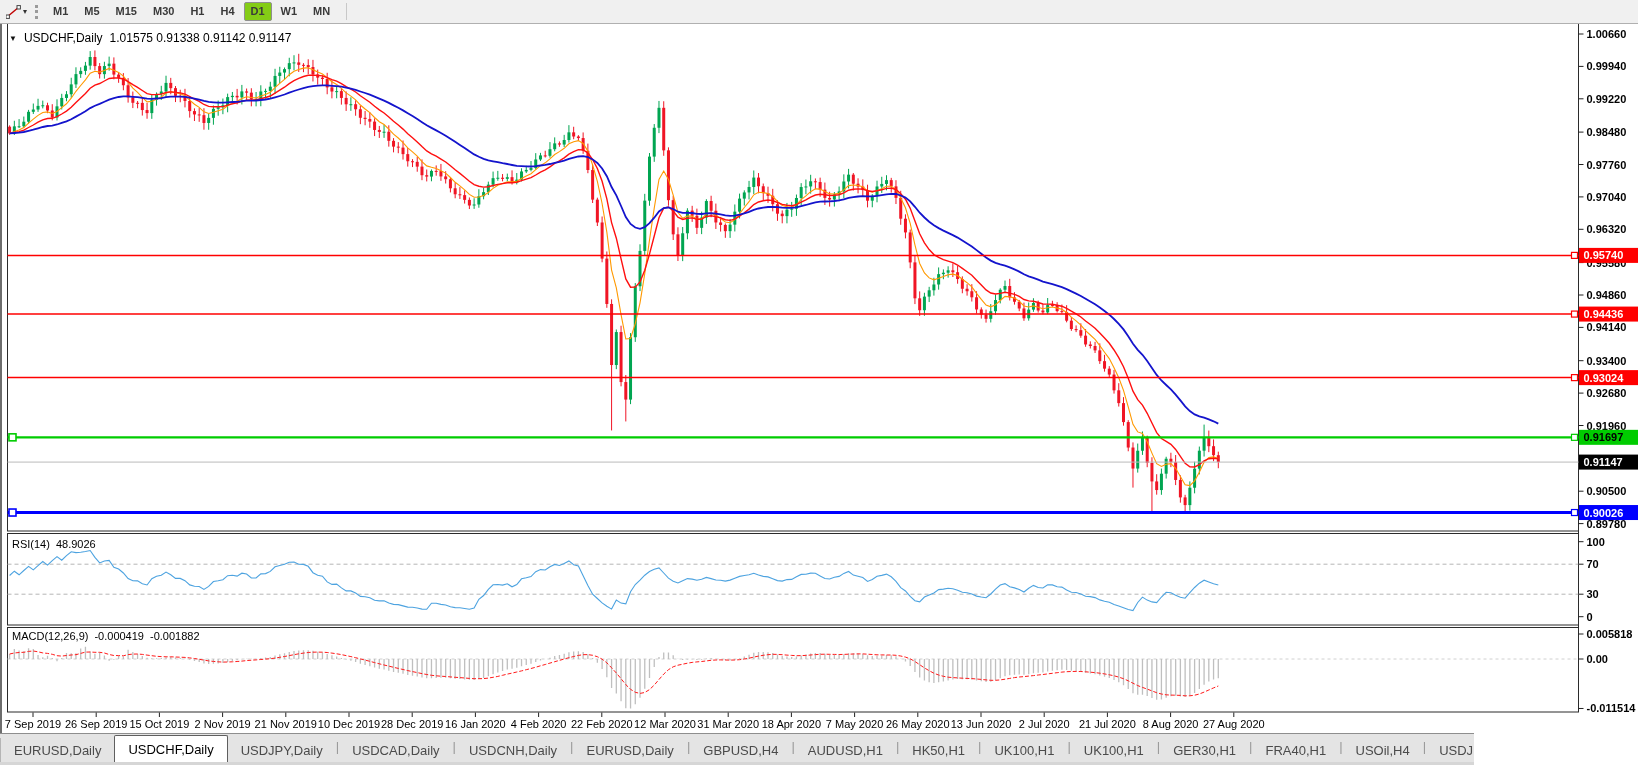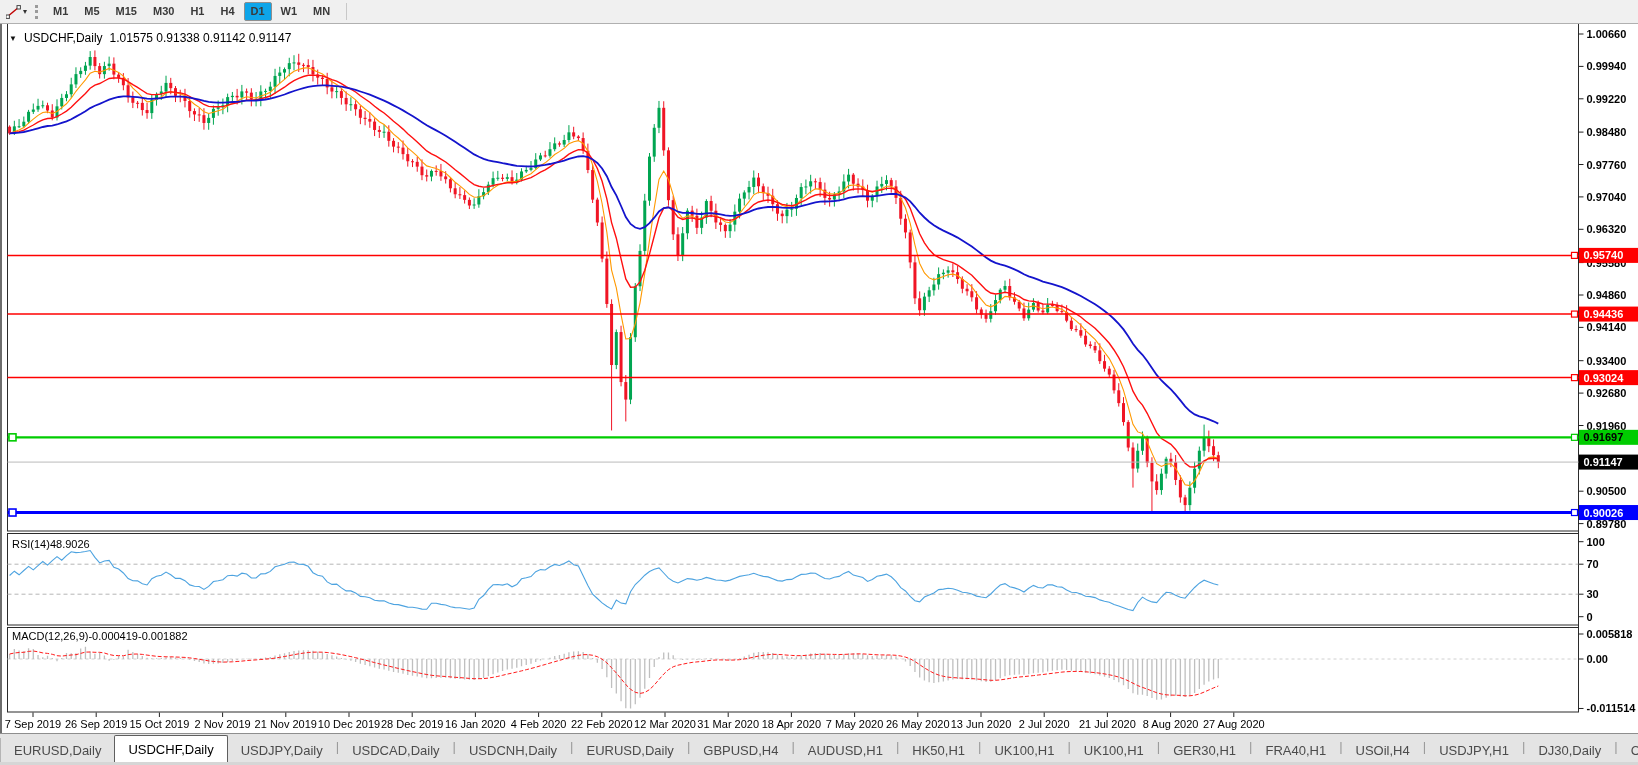--- a/index.html
+++ b/index.html
@@ -13,35 +13,35 @@
     height:23px;background:#f0f0f0;border-bottom:1px solid #b0b0b0;
     display:flex;align-items:center;position:relative;z-index:5;
   }
   .tool-icon{width:18px;height:16px;margin-left:4px;display:flex;align-items:center;justify-content:center;cursor:pointer;}
   .tool-caret{font-size:8px;color:#333;margin:0 4px 0 1px;cursor:pointer;}
   .grip{width:0;height:14px;border-left:3px dotted #9a9a9a;margin:0 7px 0 4px;}
   .tf-btn{
     font-size:11px;font-weight:700;color:#3a3a3a;padding:2px 6px;margin:8px 1px;
     border:1px solid transparent;border-radius:2px;cursor:pointer;line-height:13px;
   }
-  .tf-btn.active{background:#0ea5e9;border:1px solid #8f8f8f;}
+  .tf-btn.active{background:#84cc16;border:1px solid #8f8f8f;}
   .toolbar-sep{width:1px;height:17px;background:#c8c8c8;margin-left:8px;}
   
   .chart-title{
     position:absolute;top:31px;left:9px;font-size:12px;color:#000;
     display:flex;align-items:center;gap:7px;z-index:4;
   }
   .chart-title .tri{font-size:8px;color:#111;}
-  .panel-label{position:absolute;font-size:11px;color:#000;z-index:4;display:flex;}
+  .panel-label{position:absolute;font-size:11px;color:#000;z-index:4;display:flex;gap:6px;}
   .rsi-label{top:538px;left:12px;}
   .macd-label{top:630px;left:12px;}
   svg text{font-family:"Liberation Sans",sans-serif;}
   
   .tabbar{
-    position:absolute;left:0;top:733px;width:1638px;height:32px;
+    position:absolute;left:0;top:733px;width:1474px;height:32px;
     background:#e4e4e4;border-top:1px solid #8e8e8e;border-bottom:3px solid #d6d6d6;
     display:flex;align-items:flex-end;box-sizing:border-box;overflow:hidden;
   }
   .tab-stub{width:14px;height:24px;background:#cfcfcf;border-right:1px solid #b5b5b5;}
   .tab{
     height:24px;display:flex;align-items:center;padding:0 13px;
     font-size:13px;color:#4b4b4b;cursor:pointer;white-space:nowrap;
   }
   .tab.active{
     background:#ffffff;border:1px solid #5f5f5f;border-bottom:none;height:27px;

